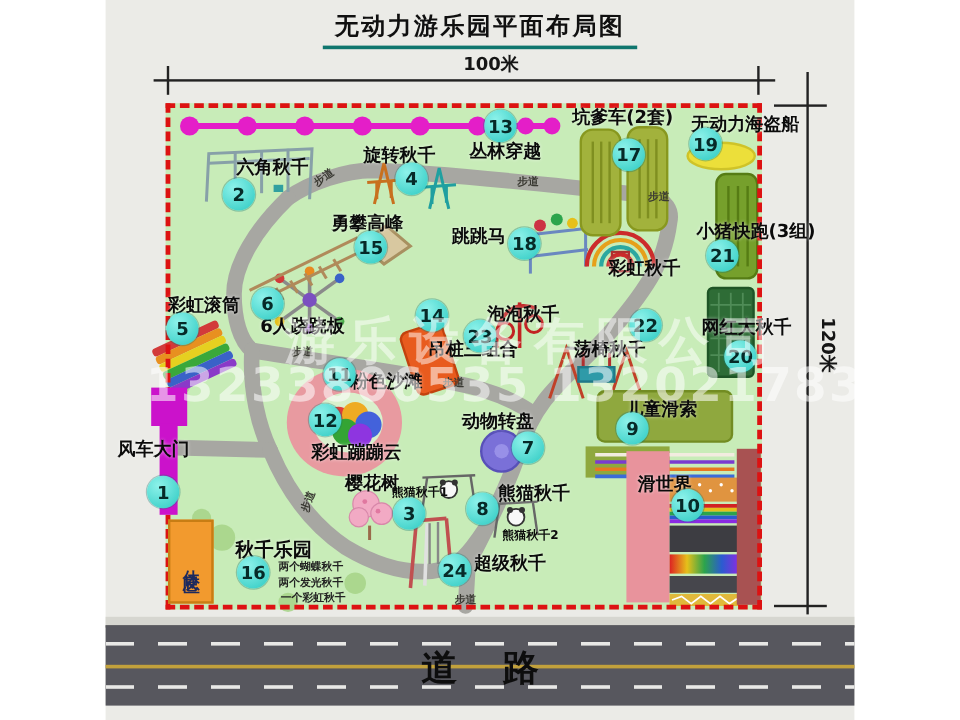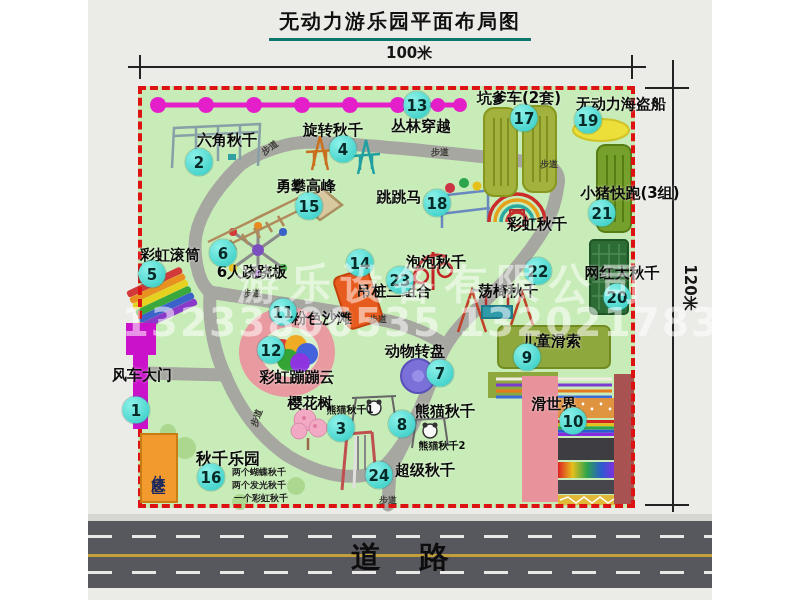--- a/index.html
+++ b/index.html
@@ -333,21 +333,21 @@
     </g>
   </svg>
 
   <div class="gate-top"></div>
   <div class="gate-stem"></div>
 
   <div class="rest">
     <span>休息区</span>
   </div>
 
-  <div class="lbl" style="left:142px;top:375px;">风车大门</div>
+  <div class="lbl" style="left:128px;top:375px;">风车大门</div>
   <div class="lbl" style="left:227px;top:140px;">六角秋千</div>
   <div class="lbl" style="left:310px;top:403px;">樱花树</div>
   <div class="lbl" style="left:333px;top:130px;">旋转秋千</div>
   <div class="lbl" style="left:170px;top:255px;">彩虹滚筒</div>
   <div class="lbl" style="left:252px;top:272px;">6人跷跷板</div>
   <div class="lbl" style="left:415px;top:351px;">动物转盘</div>
   <div class="lbl" style="left:445px;top:411px;">熊猫秋千</div>
   <div class="lbl" style="left:551px;top:341px;">儿童滑索</div>
   <div class="lbl" style="left:554px;top:404px;">滑世界</div>
   <div class="lbl" style="left:322px;top:318px;">粉色沙滩</div>
@@ -389,21 +389,21 @@
   <div class="badge" style="left:440px;top:373px;">7</div>
   <div class="badge" style="left:402px;top:424px;">8</div>
   <div class="badge" style="left:527px;top:357px;">9</div>
   <div class="badge" style="left:573px;top:421px;">10</div>
   <div class="badge" style="left:283px;top:312px;">11</div>
   <div class="badge" style="left:271px;top:350px;">12</div>
   <div class="badge" style="left:417px;top:105px;">13</div>
   <div class="badge" style="left:360px;top:263px;">14</div>
   <div class="badge" style="left:309px;top:206px;">15</div>
   <div class="badge" style="left:211px;top:477px;">16</div>
-  <div class="badge" style="left:524px;top:118px;">17</div>
+  <div class="badge" style="left:524px;top:129px;">17</div>
   <div class="badge" style="left:437px;top:203px;">18</div>
   <div class="badge" style="left:588px;top:120px;">19</div>
   <div class="badge" style="left:617px;top:297px;">20</div>
   <div class="badge" style="left:602px;top:213px;">21</div>
   <div class="badge" style="left:538px;top:271px;">22</div>
   <div class="badge" style="left:400px;top:242px;margin-top:38px;">23</div>
   <div class="badge" style="left:379px;top:475px;">24</div>
 
   <div class="wm company" style="left:445px;top:284px;">游乐设备有限公司</div>
   <div class="wm phone" style="left:450px;top:322px;">13233806535 13202178333</div>

